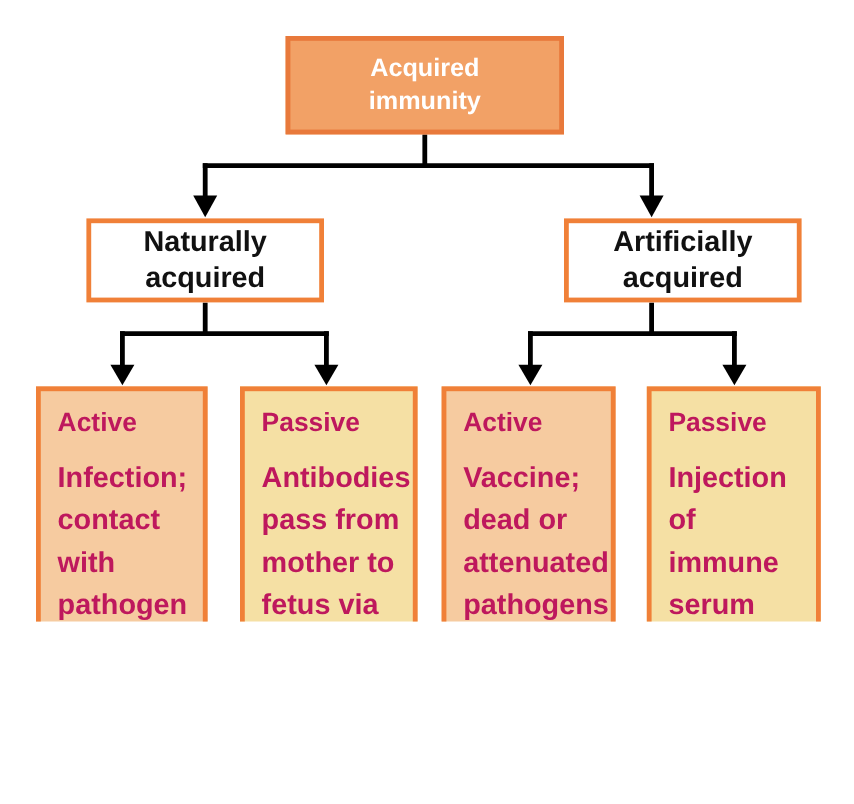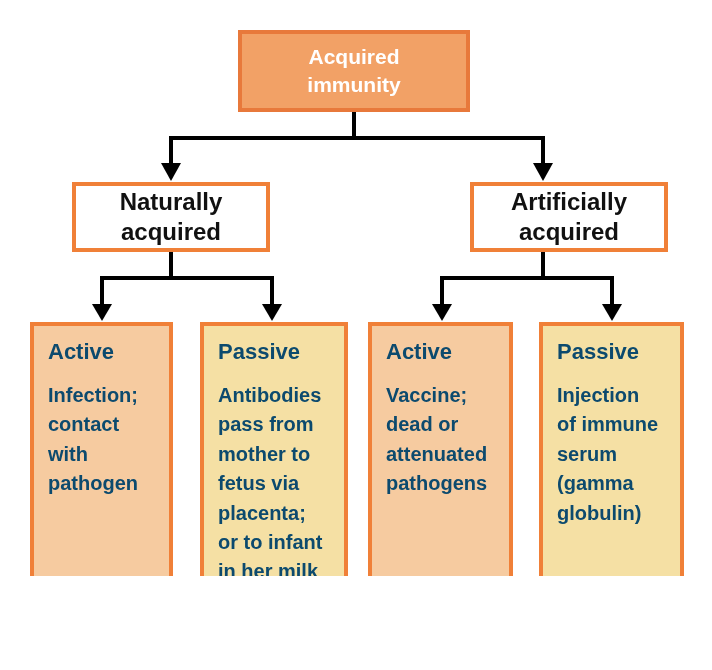--- a/index.html
+++ b/index.html
@@ -3,21 +3,21 @@
 <meta charset="utf-8">
 <style>
   * { margin: 0; padding: 0; box-sizing: border-box; }
   html, body { background: #ffffff; }
   body {
     font-family: "Liberation Sans", "DejaVu Sans", sans-serif;
     width: 712px; height: 670px;
   }
   .stage {
     position: relative;
-    width: 712px; height: 576px;
+    width: 712px; height: 518px;
     background: #ffffff;
     overflow: hidden;
   }
   .pre { white-space: pre-line; }
 
   
   .connectors {
     position: absolute; left: 0; top: 0;
     width: 712px; height: 670px;
     pointer-events: none;
@@ -53,37 +53,37 @@
   }
   .node-naturally   { left: 72px; }
   .node-artificially{ left: 470px; }
 
   
   .leaf {
     position: absolute;
     top: 322px; height: 277px;
     border: 4px solid #F08038;
     padding: 13px 10px 10px 14px;
-    color: #0c4a6e;
+    color: #be185d;
   }
   .leaf.peach  { background: #F6CBA0; }
   .leaf.yellow { background: #F5E0A4; }
   .leaf-1 { left: 30px;  width: 143px; }
   .leaf-2 { left: 200px; width: 148px; }
   .leaf-3 { left: 368px; width: 145px; }
   .leaf-4 { left: 539px; width: 145px; }
 
   .leaf-heading {
     font-weight: 700;
     font-size: 22px;
     margin-bottom: 16px;
   }
   .leaf-body {
     font-weight: 700;
-    font-size: 20px;
+    font-size: 24px;
     line-height: 1.47;
   }
 
   .copyright {
     position: absolute;
     left: 30px; top: 629px;
     font-size: 16px;
     color: #1E1E1E;
     letter-spacing: 0.1px;
   }

